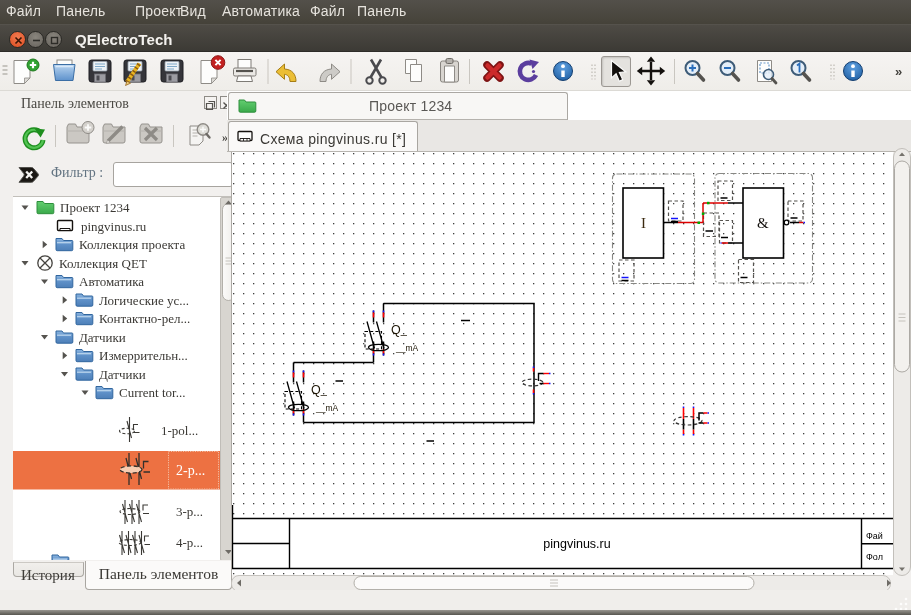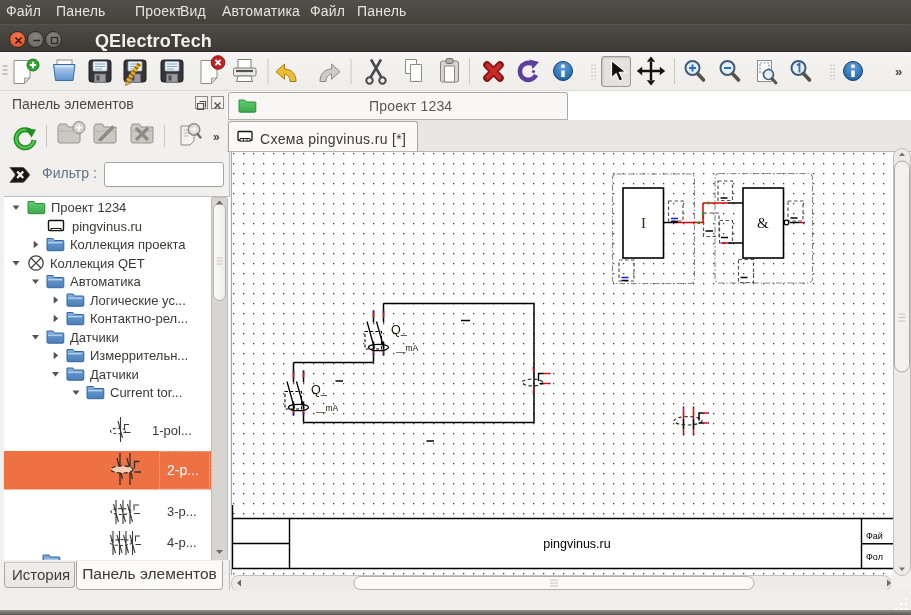--- a/index.html
+++ b/index.html
@@ -11,47 +11,47 @@
   #menubar span { position:absolute; top:3px; letter-spacing:0.2px; }
   
   #titlebar { position:absolute; left:0; top:24px; width:911px; height:28px;
     background:linear-gradient(#4E4B45,#3C3A35); border-top:1px solid #55524C; border-bottom:1px solid #2E2C29; }
   .winbtn { position:absolute; top:6px; width:17px; height:17px; border-radius:50%;
     border:1px solid #2a2925; }
   #btnclose { left:9px;  background:radial-gradient(circle at 50% 35%, #F07C52, #DF4B1E); }
   #btnmin   { left:27px; background:radial-gradient(circle at 50% 35%, #8A867E, #66625C); }
   #btnmax   { left:45px; background:radial-gradient(circle at 50% 35%, #8A867E, #66625C); }
   .winbtn svg { position:absolute; left:0; top:0; }
-  #wtitle { position:absolute; left:75px; top:6px; color:#F3F1EE; font-size:18px; font-weight:bold; letter-spacing:0.1px;margin-left:20px; }
+  #wtitle { position:absolute; left:75px; top:6px; color:#F3F1EE; font-size:15px; font-weight:bold; letter-spacing:0.1px; }
   
   #toolbar { position:absolute; left:0; top:52px; width:911px; height:39px;
     background:linear-gradient(#F6F4F2,#EFEDE9); border-bottom:1px solid #DCDAD5; }
   
   #selbtn { position:absolute; left:601px; top:4px; width:30px; height:31px;
     background:#E4E2DE; border:1px solid #9C9893; border-radius:3px;
     box-shadow:inset 1px 1px 2px rgba(0,0,0,0.15); }
   
-  #panel { position:absolute; left:4px; top:91px; width:226px; height:501px;
-    background:#F2F0EE; border-right:1px solid #C2BFBA; }
+  #panel { position:absolute; left:13px; top:91px; width:226px; height:501px;
+    background:#F2F0EE; border-right:1px solid #C2BFBA;font-family:Liberation Serif, serif; }
   #paneltitle { position:absolute; left:8px; top:5px; font-size:14px; color:#4A4843; }
   .pbtn { position:absolute; top:5px; width:13px; height:13px; border:1px solid #8E8B86;
     background:#F5F3F1; }
   #ptoolbar { position:absolute; left:0; top:27px; width:226px; height:36px; }
   #filterrow { position:absolute; left:0; top:68px; width:226px; height:32px; }
   #filterlbl { position:absolute; left:38px; top:6px; font-size:14px; color:#627381; }
   #filterbox { position:absolute; left:100px; top:3px; width:120px; height:25px;
     background:#fff; border:1px solid #A7A49F; border-radius:3px; }
   #tree { position:absolute; left:0px; top:105px; width:226px; height:364px;
     background:#fff; border-top:1px solid #C2BFBA; overflow:hidden; }
   
   #tscroll { position:absolute; left:207px; top:0px; width:17px; height:364px;
     background:#D8D5D0; border:1px solid #C0BDB8; border-radius:2px; }
   #tthumb { position:absolute; left:1px; top:5px; width:13px; height:98px;
     background:linear-gradient(90deg,#FBFAF9,#EFEDEA); border:1px solid #B3B0AA; border-radius:7px; }
-  #tab-hist { position:absolute; left:0px; top:471px; width:71px; height:26px;
+  #tab-hist { position:absolute; left:0px; top:471px; width:71px; height:15px;
     font-size:15px; color:#3F3D39; line-height:24px; padding-left:7px;
     background:linear-gradient(#F1EFEC,#E9E7E3); border:1px solid #ABA8A3;
     border-top:1px solid #CCC9C4; border-radius:0 0 4px 4px; }
   #tab-panel { position:absolute; left:72px; top:470px; width:147px; height:29px;
     background:#FBFAF9; border:1px solid #A9A6A1; border-top:none;
     border-radius:0 0 4px 4px; font-size:15.5px; color:#3B3935; line-height:26px; text-align:center; }
   
   #main { position:absolute; left:227px; top:91px; width:684px; height:501px; }
   #trow1 { position:absolute; left:0; top:0; width:684px; height:29px; background:#FFFFFF; }
   #tab1 { position:absolute; left:1px; top:1px; width:340px; height:28px;

